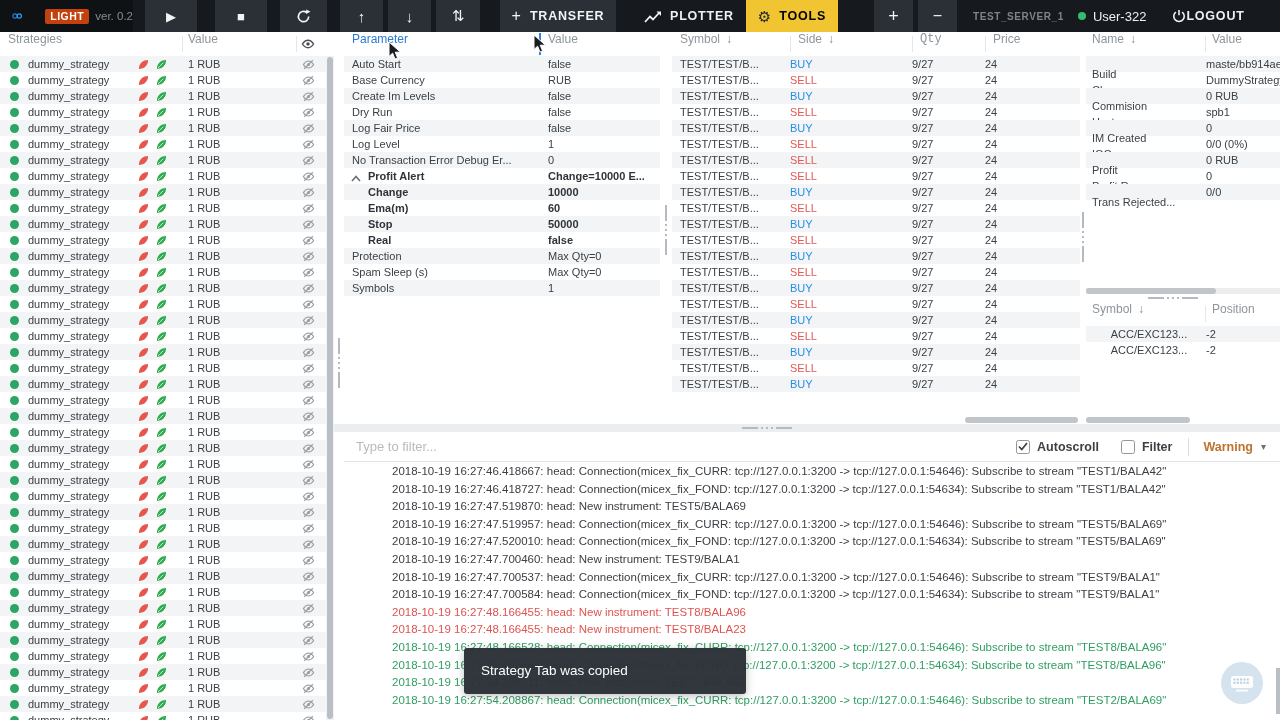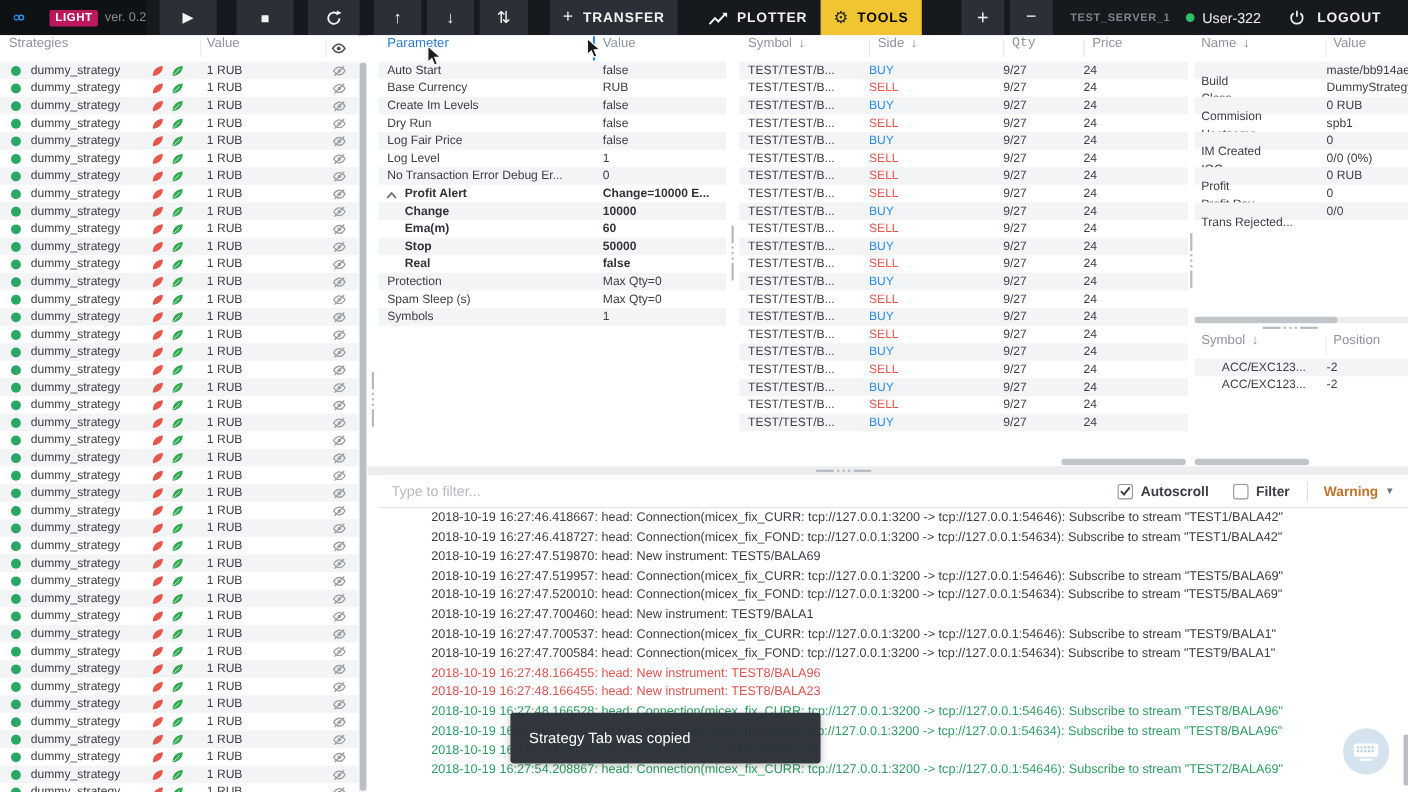--- a/index.html
+++ b/index.html
@@ -4,36 +4,36 @@
 <style>
   * { margin:0; padding:0; box-sizing:border-box; }
   html,body { width:1280px; height:720px; overflow:hidden; background:#fff;
     font-family:"Liberation Sans","DejaVu Sans",sans-serif; }
   #root { position:relative; width:1280px; height:720px; background:#fff; overflow:hidden; }
 
   
   #topbar { position:absolute; left:0; top:0; width:1280px; height:32px;
     background:#16191d; display:flex; align-items:center; color:#eef0f2; }
   .logo-area { width:133px; height:32px; background:#0f1215; display:flex; align-items:center; padding-left:12px; }
-  .badge { background:#be185d; color:#fff; font-size:10.5px; font-weight:700; letter-spacing:.5px;
+  .badge { background:#c2410c; color:#fff; font-size:10.5px; font-weight:700; letter-spacing:.5px;
     padding:1.5px 5px; border-radius:2px; margin-left:22px; }
   .ver { color:#878d93; font-size:11.5px; margin-left:6px; white-space:nowrap; }
   .tb-btn { height:32px; background:#2a3036; display:flex; align-items:center; justify-content:center;
     color:#f2f3f4; cursor:default; }
   .glyph { font-size:13px; }
   .glyph.arrow { font-size:15px; }
   .tb-label { font-size:12.5px; font-weight:700; letter-spacing:.8px; }
   .tb-item { display:flex; align-items:center; gap:8px; }
   .tools { background:#f1c431; color:#23282e; }
   .tools .tb-label { color:#000000; }
   .gear-glyph { font-size:15px; line-height:1; }
   .server { color:#7d848b; font-size:10px; font-weight:700; letter-spacing:.6px; }
   .userdot { width:8px; height:8px; border-radius:50%; background:#2fbe6b; display:inline-block; }
   .user { font-size:13px; }
-  .logout { display:flex; align-items:center; gap:11px; }
+  .logout { display:flex; align-items:center; gap:0; }
 
   
   .panel { position:absolute; background:#fff; overflow:hidden; }
   .thead { position:relative; height:24px; display:flex; align-items:flex-start;
     color:#8e959b; font-size:12px; }
   .hdiv { position:absolute; top:4px; width:1px; height:16px; background:#e4e6e9; }
   .sort { color:#858b90; font-size:12px; margin-left:6px; }
   .rows > div:nth-of-type(odd) { background:#f3f4f6; }
   .rows > div { height:16px; display:flex; align-items:center; font-size:11px; color:#3c4045; position:relative; }
 

